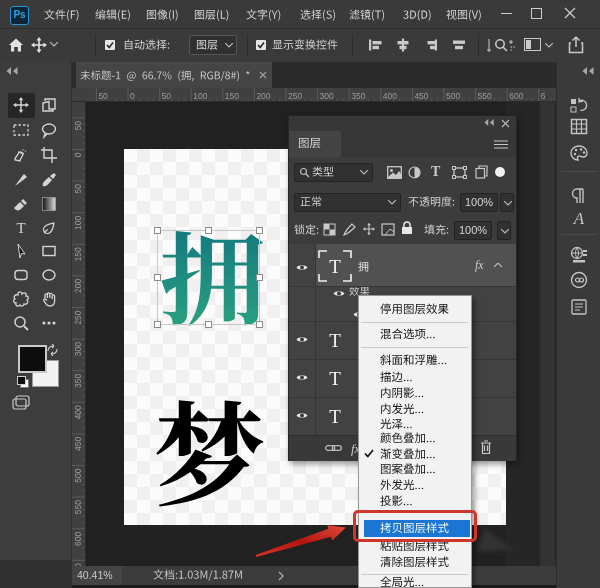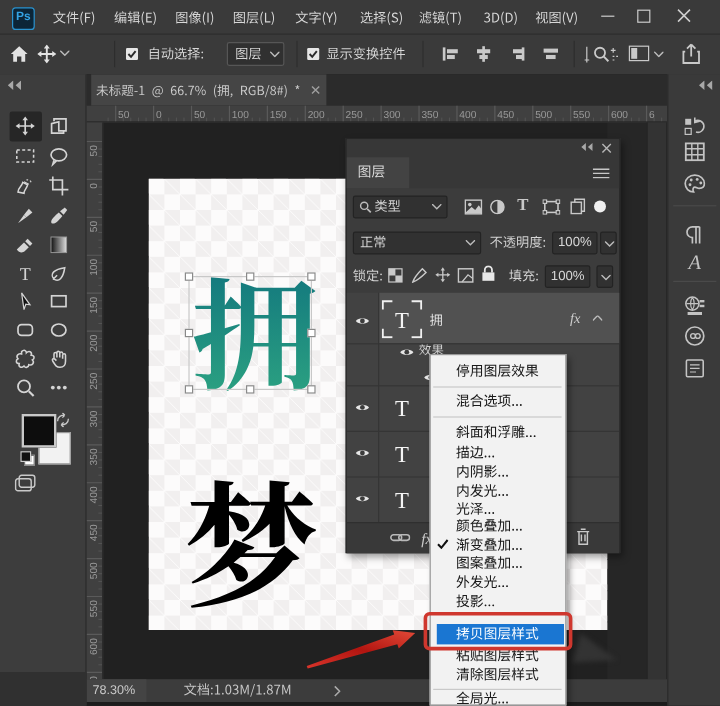--- a/index.html
+++ b/index.html
@@ -452,21 +452,21 @@
     <div style="position:absolute;left:204.5px;top:320.5px;width:7px;height:7px;background:#ffffff;border:1px solid #8a8a8a;box-sizing:border-box"></div>
     <div style="position:absolute;left:255.5px;top:226.5px;width:7px;height:7px;background:#ffffff;border:1px solid #8a8a8a;box-sizing:border-box"></div>
     <div style="position:absolute;left:255.5px;top:273.5px;width:7px;height:7px;background:#ffffff;border:1px solid #8a8a8a;box-sizing:border-box"></div>
     <div style="position:absolute;left:255.5px;top:320.5px;width:7px;height:7px;background:#ffffff;border:1px solid #8a8a8a;box-sizing:border-box"></div>
     <svg style="position:absolute;left:462px;top:524px;" width="60" height="32" viewBox="0 0 60 32">
       <polygon points="22,4 52,26 15,28" fill="#333333" style="filter:blur(2px)"></polygon>
     </svg>
     <div style="position:absolute;left:539px;top:102px;width:17px;height:464px;background:#333333;border-left:1px solid #272727;border-right:1px solid #272727;box-sizing:border-box"></div>
     <div style="position:absolute;left:72px;top:566px;width:484px;height:19px;background:#3c3c3c"></div>
     <div style="position:absolute;left:72px;top:566px;width:50px;height:19px;background:#444444"></div>
-    <div style="position:absolute;left:77px;top:569px;width:40px;height:13px;color:#c8c8c8;font-size:10.5px;font-family:'Liberation Sans',sans-serif">78.30%</div>
+    <div style="position:absolute;left:77px;top:569px;width:40px;height:13px;color:#c8c8c8;font-size:10.5px;font-family:'Liberation Sans',sans-serif">40.41%</div>
     <div style="position:absolute;left:153px;top:569px;">
       <svg width="90.0" height="11.0" viewBox="0 0 8180 1000" style="overflow:visible">
         <g fill="#c8c8c8" transform="translate(0,880) scale(1,-1)">
           <use href="#a6587" x="0"></use>
           <use href="#a6863" x="1000"></use>
           <use href="#a3a" x="2000"></use>
           <use href="#a31" x="2278"></use>
           <use href="#a2e" x="2833"></use>
           <use href="#a30" x="3111"></use>
           <use href="#a33" x="3666"></use>

